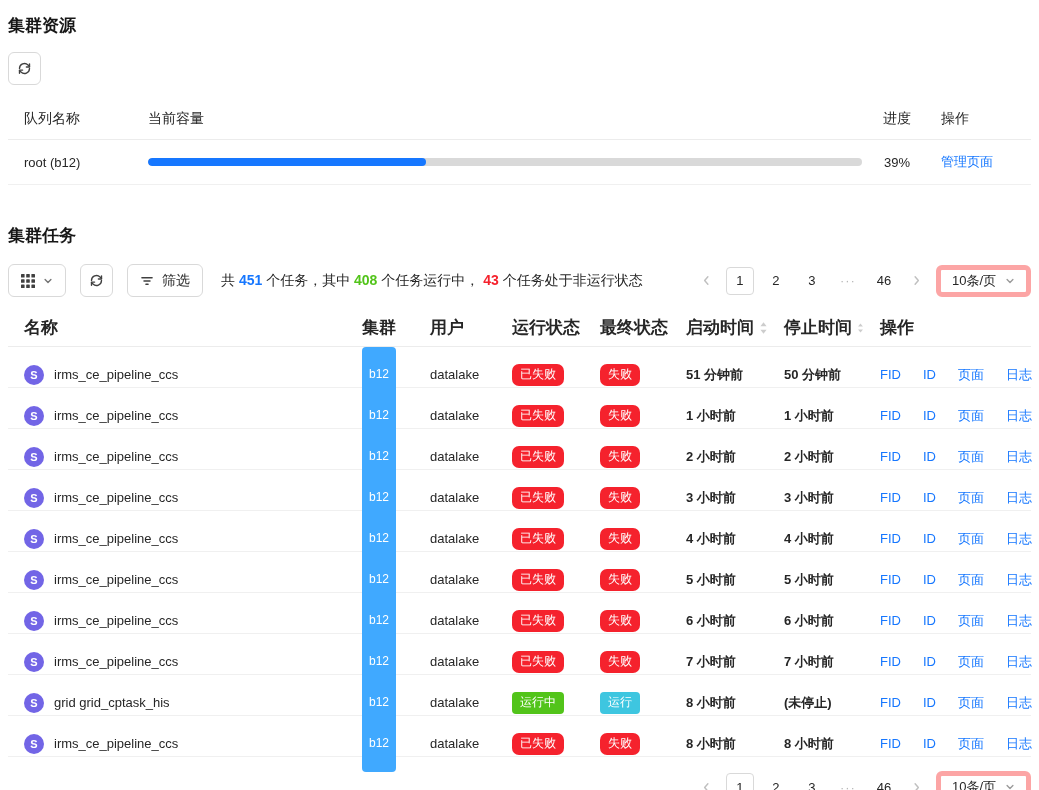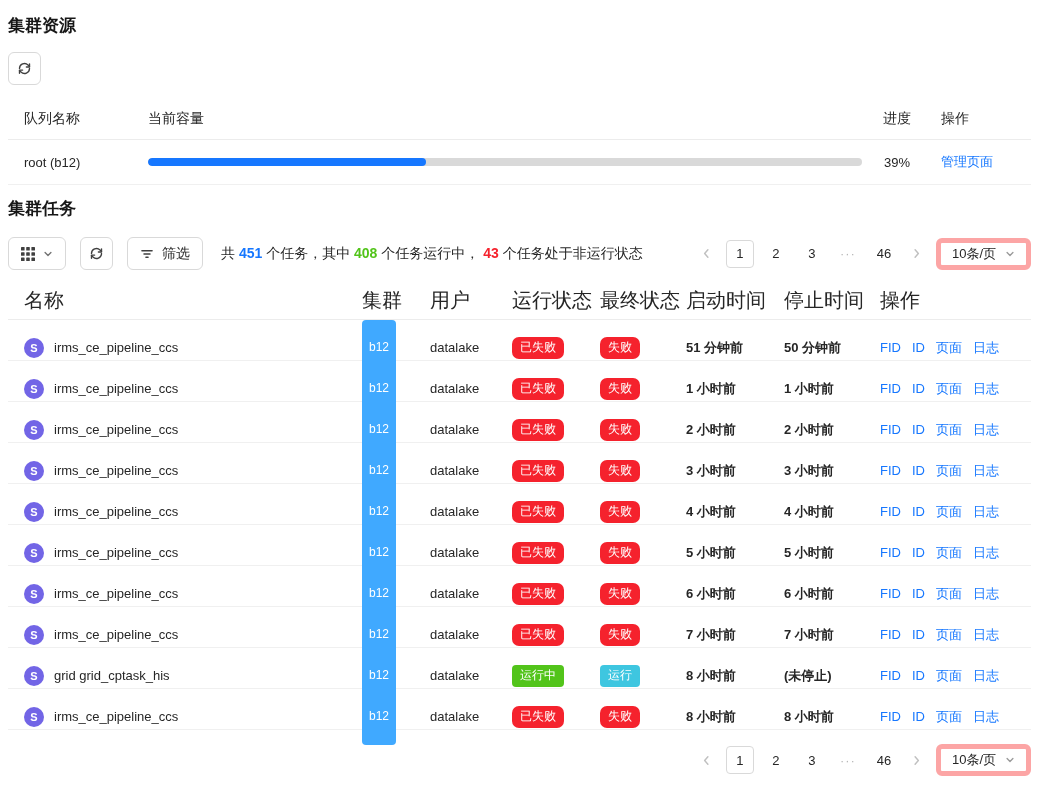--- a/index.html
+++ b/index.html
@@ -27,21 +27,21 @@
   .res-row { height: 45px; border-bottom: 1px solid #f0f0f0; font-size: 13px; }
   .res-c1 { width: 140px; flex: none; padding-left: 16px; }
   .res-c2 { flex: 1; padding-right: 15px; }
   .res-c3 { width: 64px; flex: none; text-align: center; padding-right: 24px; font-size: 13px; }
   .res-header .res-c3 { font-size: 14px; }
   .res-c4 { width: 90px; flex: none; }
   .progress { height: 8px; border-radius: 4px; background: var(--progress_track, #d9d9d9); overflow: hidden; }
   .progress-fill { height: 8px; border-radius: 4px; background: var(--progress_fill, #1677ff); width: 0; }
 
   
-  .tasks-title { margin-top: 12px; }
+  .tasks-title { margin-top: 39px; }
   .toolbar { margin-top: 17px; display: flex; align-items: center; gap: 14px; }
   .btn {
     height: 33px; padding: 0 12px; border: 1px solid #d9d9d9; border-radius: 6px;
     background: #fff; display: inline-flex; align-items: center; gap: 8px;
     font-size: 14px; color: #262626; cursor: pointer; font-family: inherit; white-space: nowrap;
   }
   .summary { font-size: 14px; margin-left: 4px; white-space: nowrap; }
   .num { font-weight: 600; }
   .num-blue  { color: var(--accent, #1677ff); }
   .num-green { color: var(--badge_running, #52c41a); }
@@ -62,27 +62,27 @@
   }
 
   
   .ttable { margin-top: 12px; }
   .thead, .trow {
     display: grid;
     grid-template-columns: 338px 68px 82px 88px 86px 98px 96px 1fr;
     align-items: center;
   }
   .thead { height: 38px; border-bottom: 1px solid #ececec; }
-  .th { font-size: 20px; font-weight: 400; padding-left: 16px; display: flex; align-items: center; gap: 5px; white-space: nowrap; }
+  .th { font-size: 17px; font-weight: 700; padding-left: 16px; display: flex; align-items: center; gap: 5px; white-space: nowrap; }
   .trow { height: 41px; border-bottom: 1px solid #f0f0f0; }
   .td { font-size: 13px; padding-left: 16px; display: flex; align-items: center; min-width: 0; }
   .td-name { gap: 10px; }
   .tname { white-space: nowrap; overflow: hidden; text-overflow: ellipsis; }
   .ttime { font-weight: 600; white-space: nowrap; }
-  .td-actions { gap: 11px; }
+  .td-actions { gap: 22px; }
   .link { color: var(--link, #1677ff); text-decoration: none; font-size: 13px; cursor: pointer; white-space: nowrap; }
 
   .avatar {
     width: 20px; height: 20px; border-radius: 50%; flex: none;
     background: var(--avatar, #7265e6); color: #fff; font-size: 11px; font-weight: 700;
     display: inline-flex; align-items: center; justify-content: center;
   }
   .badge {
     display: inline-block; padding: 3px 8px; border-radius: 4px; font-size: 12px;
     line-height: 1.3; color: #fff; white-space: nowrap;

